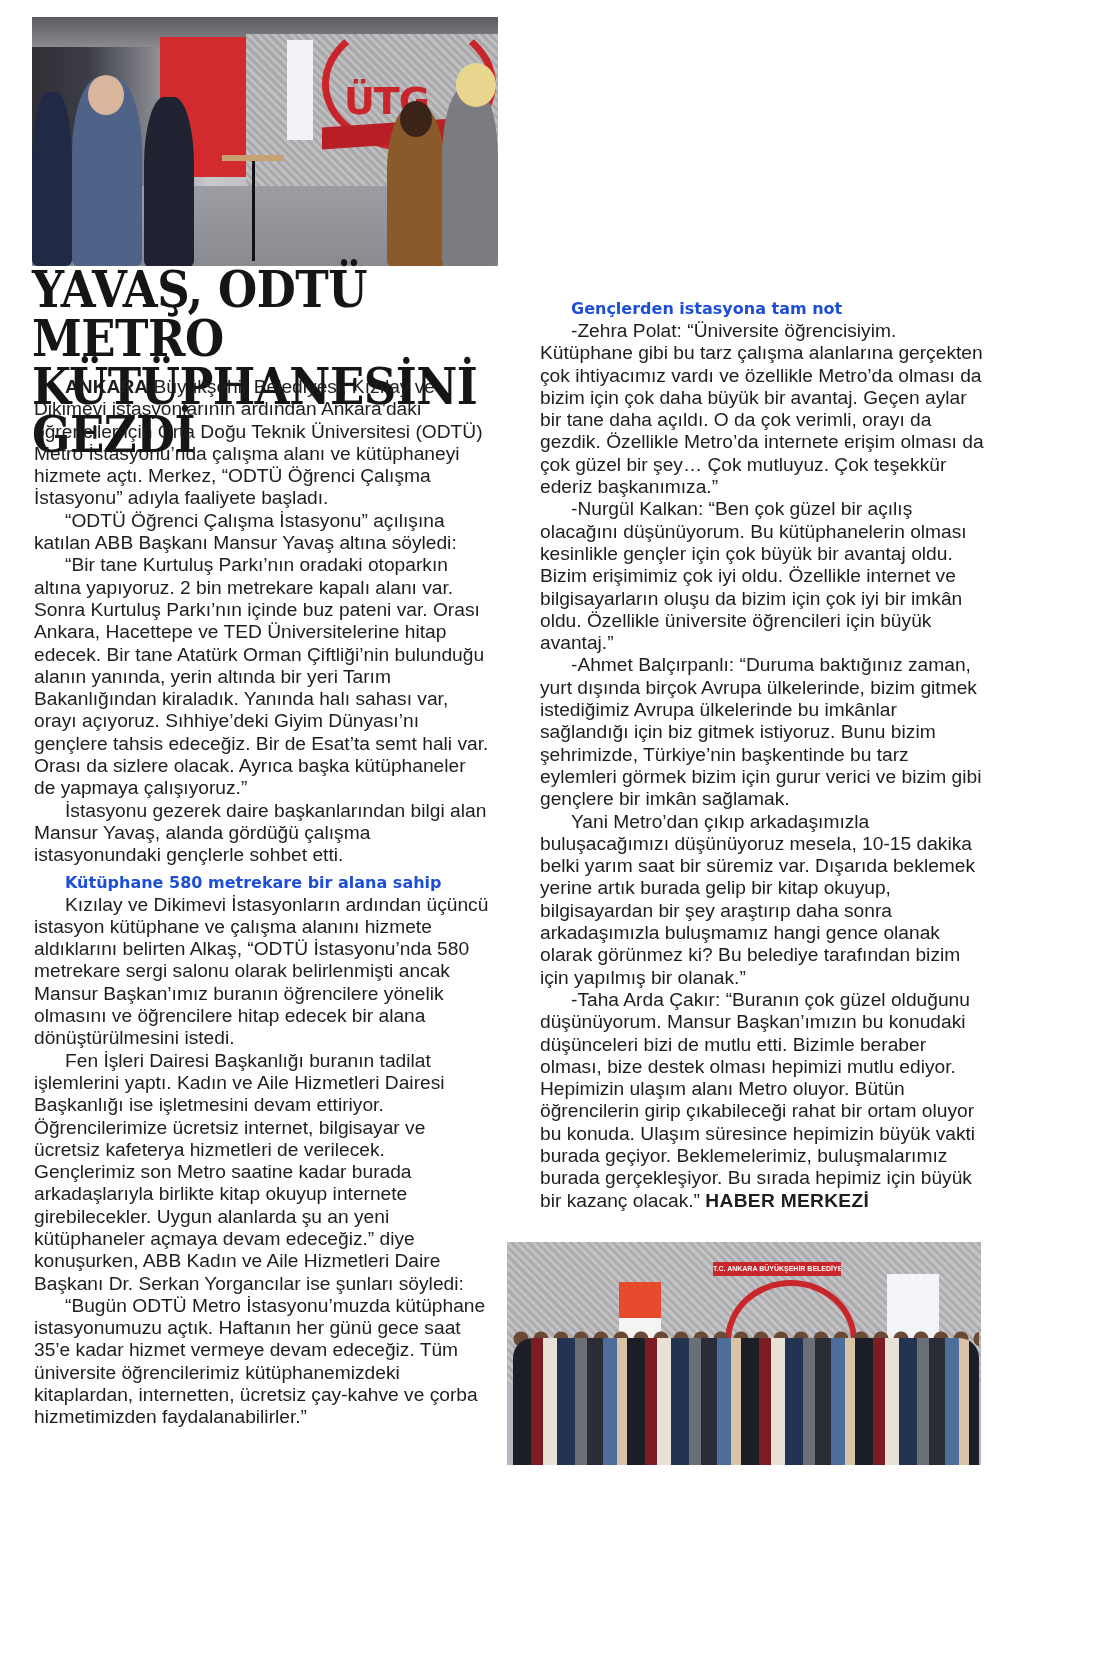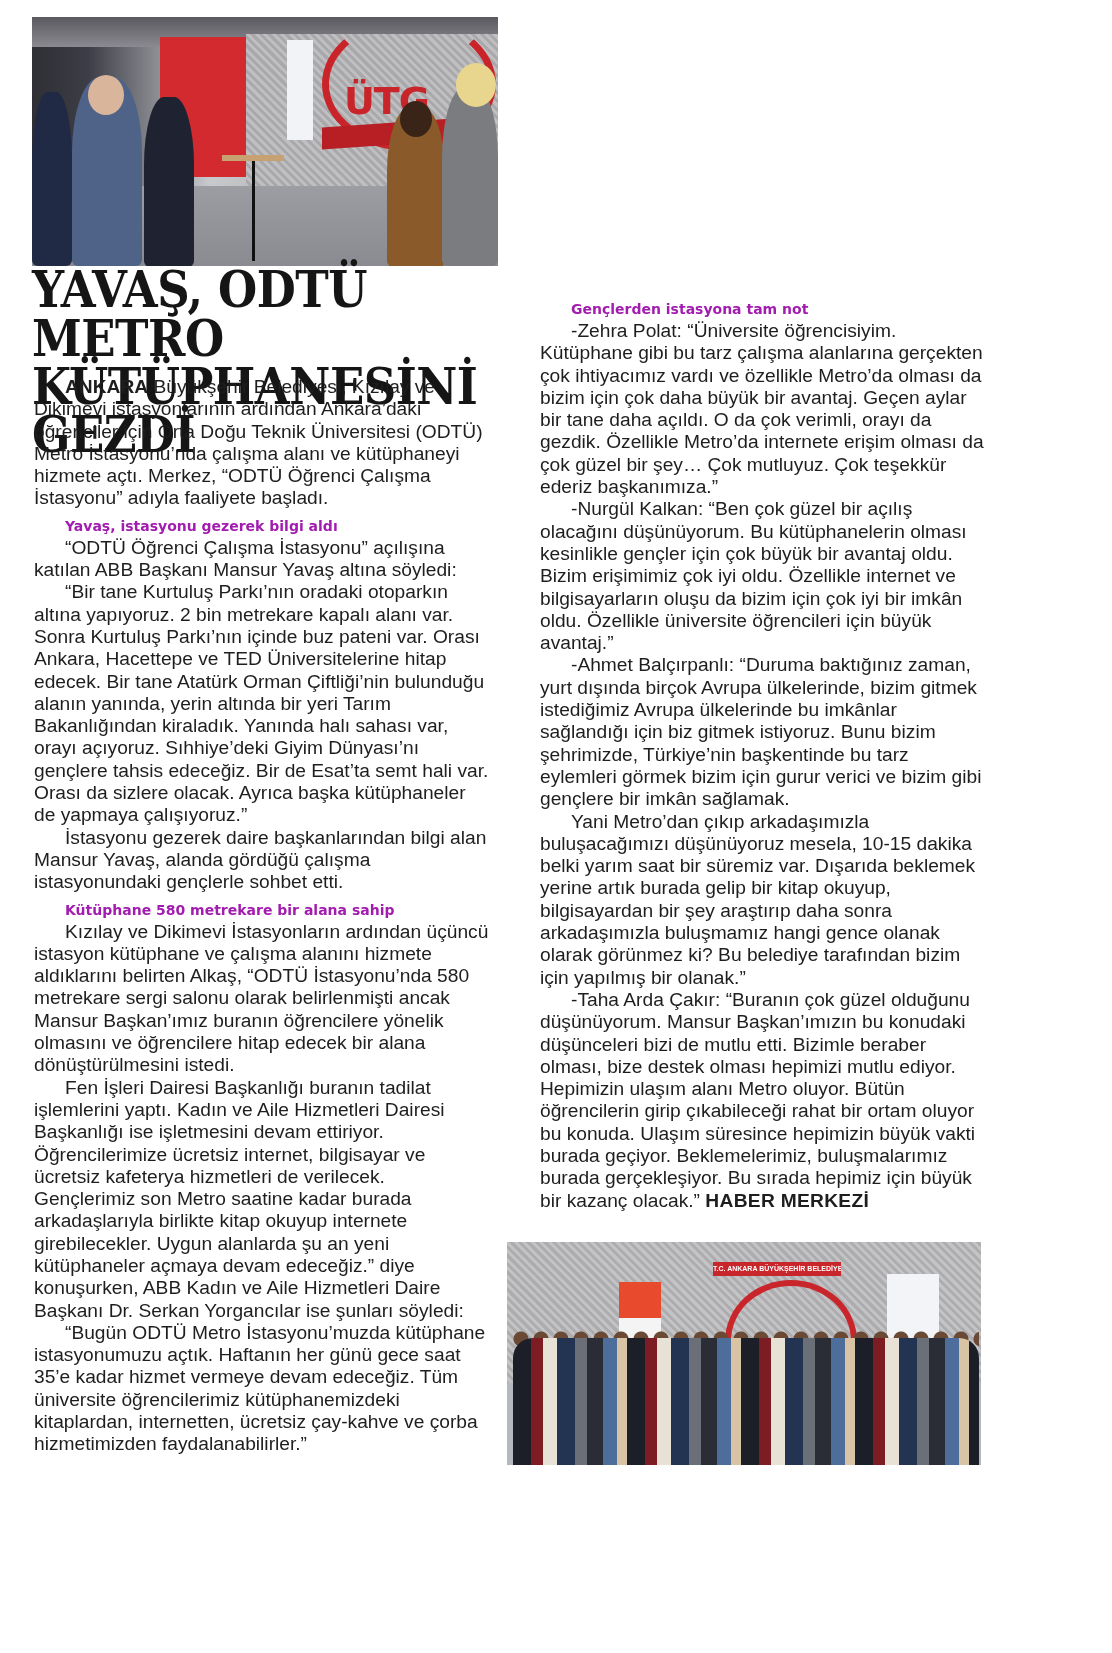--- a/index.html
+++ b/index.html
@@ -41,21 +41,21 @@
     background: radial-gradient(circle at 8px 13px, #6a4a35 7px, transparent 8px) 0 0/20px 26px repeat-x; }
 
   .headline { position:absolute; left:32px; top:266px; width:470px; margin:0;
     font-family: "DejaVu Serif", serif; font-weight: 900; font-size: 45px; line-height: 43px;
     letter-spacing: -0.5px; color:#151515; text-transform: uppercase; transform: scaleY(1.12); transform-origin: top left; }
 
   .col { position:absolute; font-family:"Liberation Sans", sans-serif; font-size: 19.2px; line-height: 22.3px; color:#1e1e1e; }
   #col-left { left: 34px; top: 376px; width: 455px; }
   #col-right { left: 540px; top: 298px; width: 445px; }
   .col p { margin: 0; text-indent: 31px; }
-  .col h3 { margin: 5px 0 0 0; padding-left: 31px; font-family:"DejaVu Sans", sans-serif; font-weight: bold; font-size: 14px; line-height: 22px; color:#a21caf; }
+  .col h3 { margin: 5px 0 0 0; padding-left: 31px; font-family:"DejaVu Sans", sans-serif; font-weight: bold; font-size: 16px; line-height: 22px; color:#1d4ed8; }
   .col h3.first { margin-top: 0; }
   .lead-word { font-weight: bold; }
   .byline { font-weight: bold; letter-spacing: 0.3px; }
 </style>
 </head>
 <body>
 
 <div id="photo-top" class="photo">
   <div class="ceiling"></div>
   <div class="redwall"></div>
@@ -78,21 +78,20 @@
 </div>
 
 <h1 class="headline">
   <span>YAVAŞ, ODTÜ METRO</span><br>
   <span>KÜTÜPHANESİNİ GEZDİ</span>
 </h1>
 
 <div id="col-left" class="col">
   <p><span class="lead-word">ANKARA</span><span> Büyükşehir Belediyesi, Kızılay ve Dikimevi istasyonlarının ardından Ankara’daki öğrenciler için Orta Doğu Teknik Üniversitesi (ODTÜ) Metro İstasyonu’nda çalışma alanı ve kütüphaneyi hizmete açtı. Merkez, “ODTÜ Öğrenci Çalışma İstasyonu” adıyla faaliyete başladı.</span></p>
 
-  <h3>Yavaş, istasyonu gezerek bilgi aldı</h3>
   <p>“ODTÜ Öğrenci Çalışma İstasyonu” açılışına katılan ABB Başkanı Mansur Yavaş altına söyledi:</p>
   <p>“Bir tane Kurtuluş Parkı’nın oradaki otoparkın altına yapıyoruz. 2 bin metrekare kapalı alanı var. Sonra Kurtuluş Parkı’nın içinde buz pateni var. Orası Ankara, Hacettepe ve TED Üniversitelerine hitap edecek. Bir tane Atatürk Orman Çiftliği’nin bulunduğu alanın yanında, yerin altında bir yeri Tarım Bakanlığından kiraladık. Yanında halı sahası var, orayı açıyoruz. Sıhhiye’deki Giyim Dünyası’nı gençlere tahsis edeceğiz. Bir de Esat’ta semt hali var. Orası da sizlere olacak. Ayrıca başka kütüphaneler de yapmaya çalışıyoruz.”</p>
   <p>İstasyonu gezerek daire başkanlarından bilgi alan Mansur Yavaş, alanda gördüğü çalışma istasyonundaki gençlerle sohbet etti.</p>
 
   <h3>Kütüphane 580 metrekare bir alana sahip</h3>
   <p>Kızılay ve Dikimevi İstasyonların ardından üçüncü istasyon kütüphane ve çalışma alanını hizmete aldıklarını belirten Alkaş, “ODTÜ İstasyonu’nda 580 metrekare sergi salonu olarak belirlenmişti ancak Mansur Başkan’ımız buranın öğrencilere yönelik olmasını ve öğrencilere hitap edecek bir alana dönüştürülmesini istedi.</p>
   <p>Fen İşleri Dairesi Başkanlığı buranın tadilat işlemlerini yaptı. Kadın ve Aile Hizmetleri Dairesi Başkanlığı ise işletmesini devam ettiriyor. Öğrencilerimize ücretsiz internet, bilgisayar ve ücretsiz kafeterya hizmetleri de verilecek. Gençlerimiz son Metro saatine kadar burada arkadaşlarıyla birlikte kitap okuyup internete girebilecekler. Uygun alanlarda şu an yeni kütüphaneler açmaya devam edeceğiz.” diye konuşurken, ABB Kadın ve Aile Hizmetleri Daire Başkanı Dr. Serkan Yorgancılar ise şunları söyledi:</p>
   <p>“Bugün ODTÜ Metro İstasyonu’muzda kütüphane istasyonumuzu açtık.  Haftanın her günü gece saat 35’e kadar hizmet vermeye devam edeceğiz. Tüm üniversite öğrencilerimiz kütüphanemizdeki kitaplardan, internetten, ücretsiz çay-kahve ve çorba hizmetimizden faydalanabilirler.”</p>
 </div>
 

